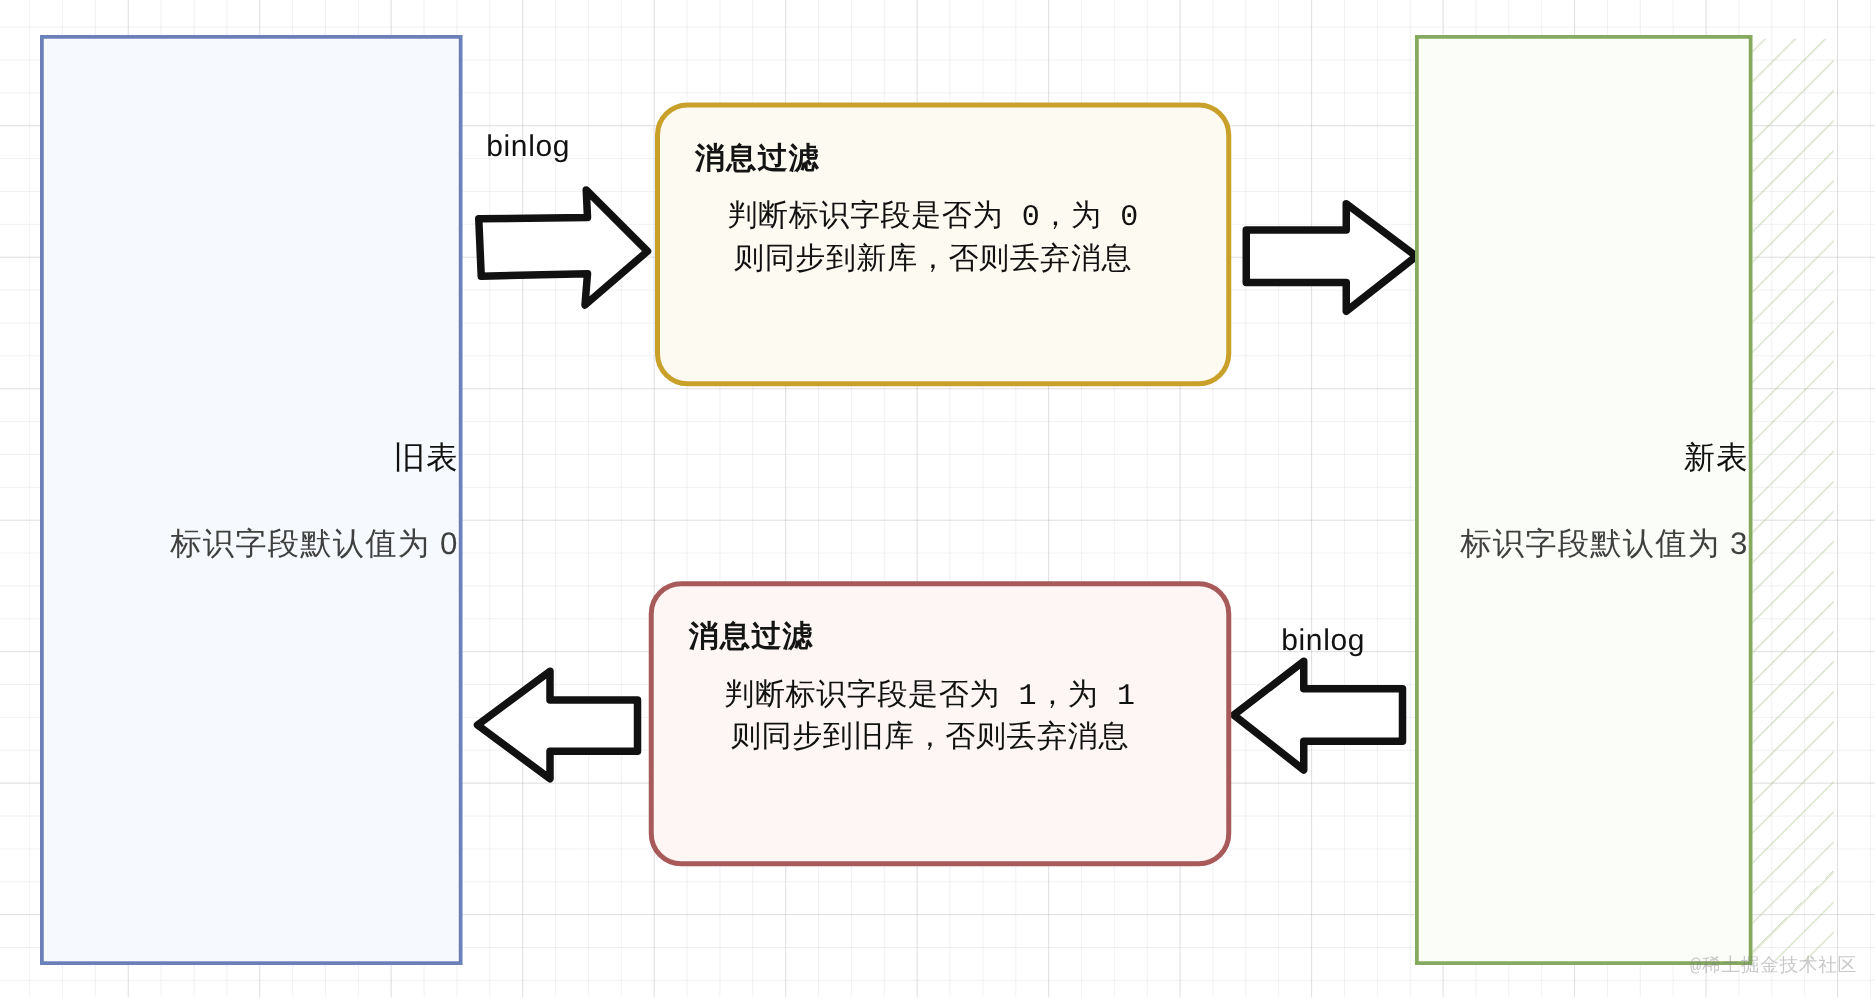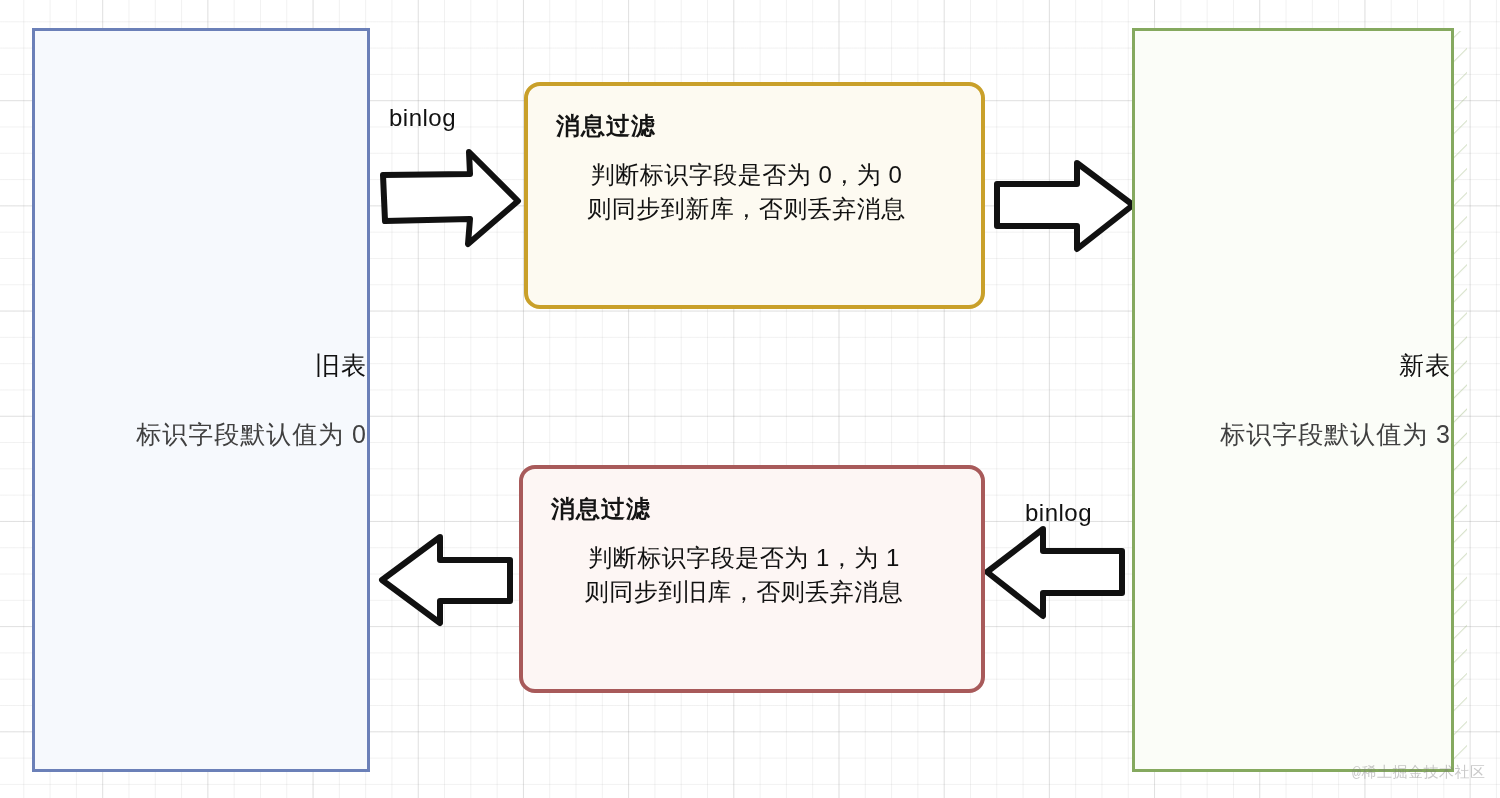--- a/index.html
+++ b/index.html
@@ -71,30 +71,31 @@
     top: 28px;
     width: 338px;
     height: 744px;
     border: 3px solid #6b80b8;
     background-color: #f6f9fd;
   }
   
   #new-table-box {
     left: 1132px;
     top: 28px;
-    width: 322px;
+    width: 270px;
     height: 744px;
     border: 3px solid #85a95f;
     background-color: #fbfdf8;
   }
 
   
   .filter-box {
-    border-radius: 16px;
+    border-radius: 26px;
     padding: 20px 38px 18px 22px;
+    font-family: Liberation Mono, monospace;
   }
   .filter-title {
     font-size: 24px;
     font-weight: bold;
     color: #141414;
     letter-spacing: 1px;
     margin: 4px 0 0 6px;
   }
   .filter-body {
     margin-top: 16px;

